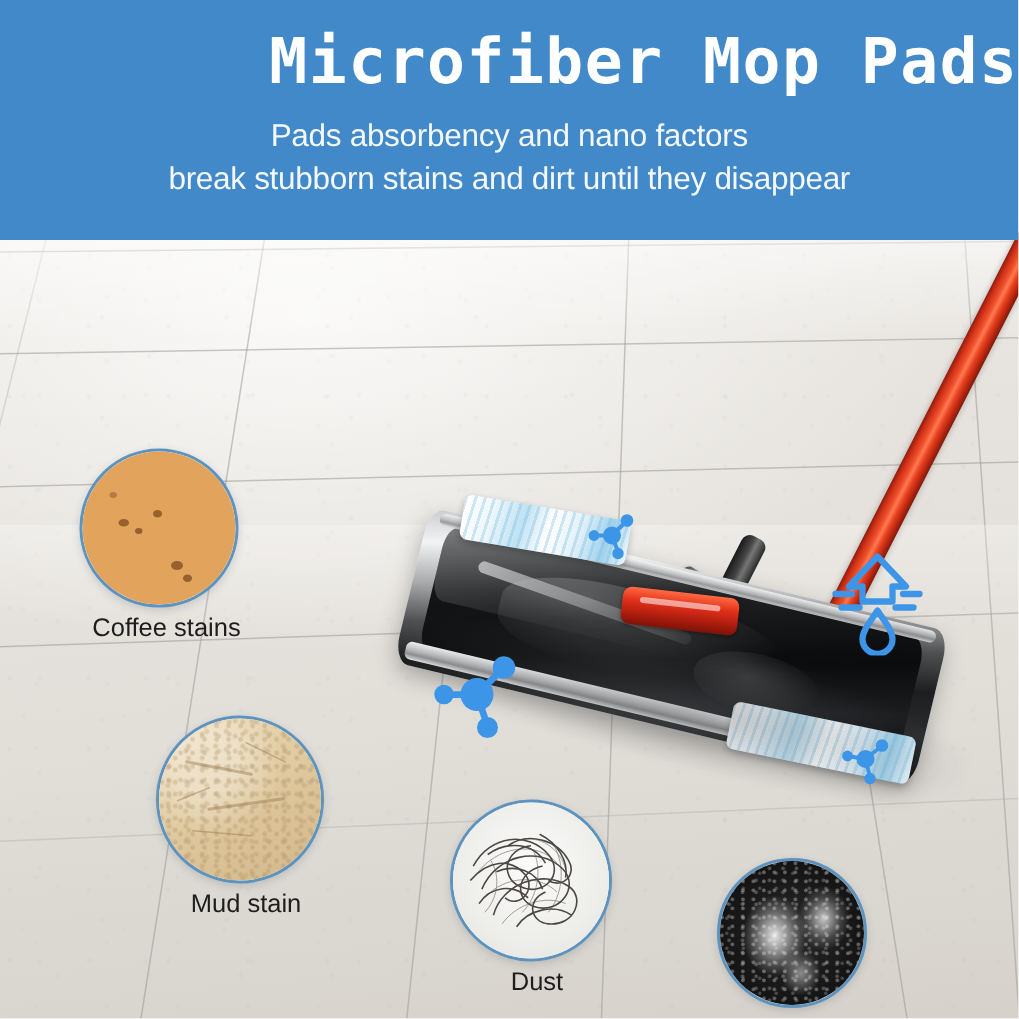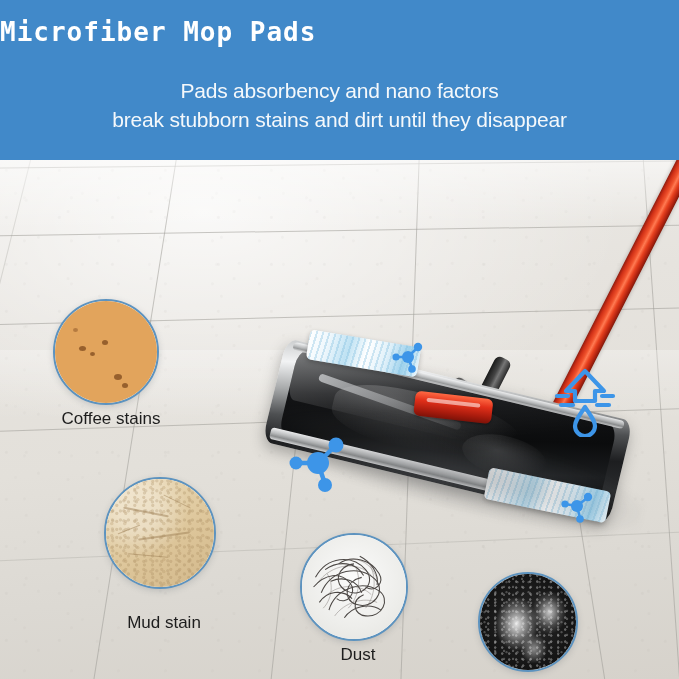--- a/index.html
+++ b/index.html
@@ -17,24 +17,24 @@
 
   
   .header{
     position:absolute;left:0;top:0;width:679px;height:160px;
     background:#4189c9;
     overflow:hidden;
     z-index:40;
   }
   .header .title{
     position:absolute;left:0;top:18px;width:679px;
-    text-align:left;
+    text-align:right;
     font-family:"DejaVu Sans Mono","Liberation Mono",monospace;
     font-weight:bold;
-    font-size:26px;
+    font-size:42px;
     letter-spacing:1px;
     color:#ffffff;
     line-height:1.1;
   }
   .header .sub1,.header .sub2{
     position:absolute;left:0;width:679px;text-align:center;
     color:#f4f8fb;
     font-family:"Liberation Sans",sans-serif;
     font-size:21px;
     letter-spacing:-0.2px;
@@ -315,21 +315,21 @@
   <div class="callout" style="left:104px;top:477px;width:120px;height:140px;">
     <div class="bubble" style="width:112px;height:112px;">
       <div class="fill-mud"></div>
       <div class="mud-grain"></div>
       <div class="mud-crack" style="left:16%;top:30%;width:46px;height:1.6px;transform:rotate(11deg);"></div>
       <div class="mud-crack" style="left:30%;top:52%;width:52px;height:1.6px;transform:rotate(-8deg);"></div>
       <div class="mud-crack" style="left:20%;top:70%;width:40px;height:1.4px;transform:rotate(5deg);"></div>
       <div class="mud-crack" style="left:52%;top:20%;width:30px;height:1.4px;transform:rotate(26deg);"></div>
       <div class="mud-crack" style="left:10%;top:46%;width:24px;height:1.2px;transform:rotate(-22deg);"></div>
     </div>
-    <div class="cap" style="top:116px;margin-top:20px;">Mud stain</div>
+    <div class="cap" style="top:116px;">Mud stain</div>
   </div>
 
   <div class="callout" style="left:300px;top:533px;width:116px;height:140px;">
     <div class="bubble" style="width:108px;height:108px;">
       <div class="fill-hair"></div>
       <svg class="hair-svg" viewBox="0 0 108 108">
         <g fill="none" stroke="#2f2a27" stroke-width="1.1" opacity=".85">
           <path d="M14 44 C26 22, 52 20, 66 36 C78 50, 62 66, 46 58 C32 51, 36 32, 54 30"></path>
           <path d="M20 60 C30 36, 60 30, 76 46 C88 58, 74 78, 56 72 C42 67, 44 48, 62 44"></path>
           <path d="M28 78 C34 56, 62 46, 80 58 C92 66, 84 86, 66 84 C54 83, 50 68, 64 62"></path>

